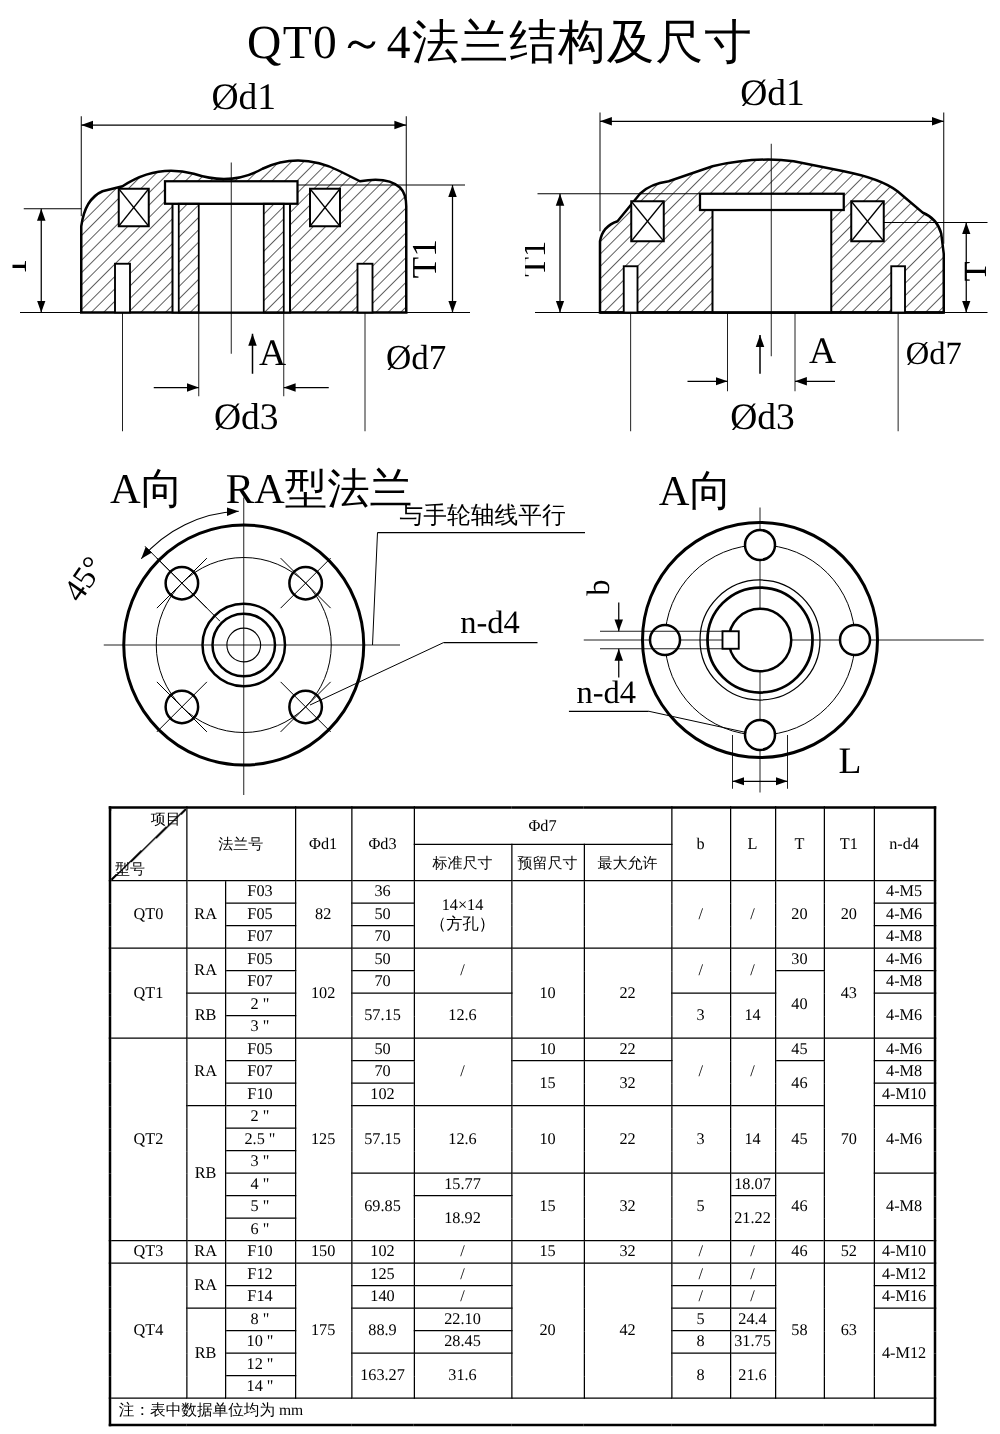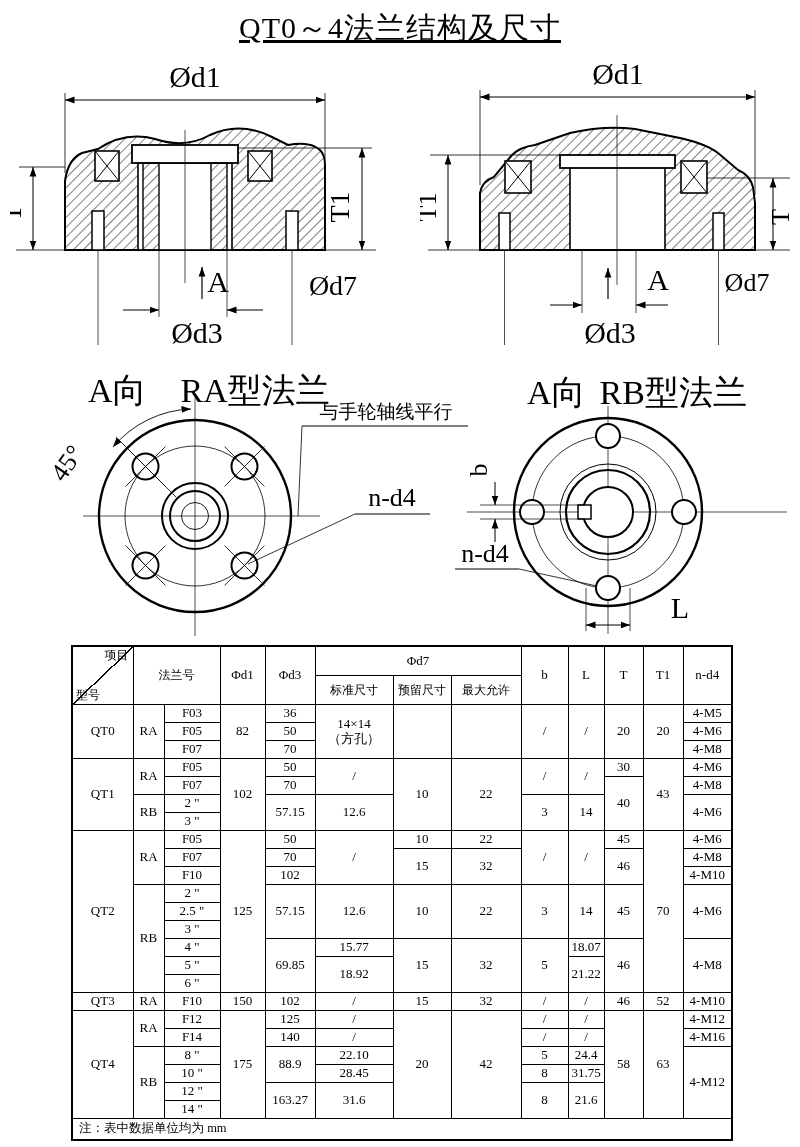--- a/index.html
+++ b/index.html
@@ -1,31 +1,31 @@
 <!DOCTYPE html>
 <html><head>
 <meta charset="utf-8">
 <style>
   html,body{margin:0;padding:0;background:#fff;}
   .sheet{position:relative;width:800px;height:1147px;background:#fff;overflow:hidden;
          font-family:"Liberation Serif","DejaVu Serif",serif;color:#000;}
   .page-title{position:absolute;top:8px;left:0;width:100%;text-align:center;
-              font-size:30px;letter-spacing:1px;text-decoration:underline;}
+              font-size:38px;letter-spacing:1px;}
   svg{position:absolute;}
   svg text{font-family:"Liberation Serif","DejaVu Serif",serif;fill:#000;}
   .view-heading{position:absolute;display:flex;font-size:34px;}
   .vh-ra{left:88px;top:368px;gap:34px;}
   .vh-rb{left:527px;top:370px;gap:14px;}
 
   
   .dim-table{position:absolute;left:71px;top:645px;border-collapse:collapse;table-layout:fixed;
              width:660px;font-size:13px;}
   .dim-table td,.dim-table th{border:1px solid #000;text-align:center;vertical-align:middle;
              font-weight:normal;padding:0 1px;height:17px;line-height:1.08;overflow:hidden;}
-  .dim-table{border:2px solid #000;}
+  .dim-table{border:2px solid #000;margin-left:16px;}
   .dim-table thead th{height:28px;font-size:13px;}
   .dim-table thead .cn{font-size:12px;}
   .dim-table tr.grp td{border-top:1.6px solid #000;}
   .dim-table tfoot td{height:20px;text-align:left;font-size:12.5px;padding-left:6px;}
   .corner{position:relative;
     background:linear-gradient(to bottom right,transparent calc(50% - .7px),#000 calc(50% - .7px),#000 calc(50% + .7px),transparent calc(50% + .7px));}
   .corner .c-top{position:absolute;top:2px;right:4px;font-size:12px;}
   .corner .c-bot{position:absolute;bottom:2px;left:3px;font-size:12px;}
 </style>
 </head>
@@ -150,21 +150,20 @@
     <line x1="248" y1="250" x2="216" y2="250" stroke="#000" stroke-width="1" marker-end="url(#m2)"></line>
     <text x="190" y="288" font-size="30" text-anchor="middle">Ød3</text>
   </svg>
 
   <div class="view-heading vh-ra">
     <span>A向</span>
     <span>RA型法兰</span>
   </div>
   <div class="view-heading vh-rb">
     <span>A向</span>
-    <span>RB型法兰</span>
   </div>
 
   <svg style="left:30px;top:388px;" width="440" height="252" viewBox="0 0 440 252">
     <defs>
       <marker id="m3" markerWidth="11" markerHeight="8" refX="9.5" refY="4" orient="auto-start-reverse" markerUnits="userSpaceOnUse">
         <path d="M0,0.6 L9.5,4 L0,7.4 Z" fill="#000"></path>
       </marker>
     </defs>
     <circle cx="165" cy="128" r="96" fill="none" stroke="#000" stroke-width="2.4"></circle>
     <circle cx="165" cy="128" r="70" fill="none" stroke="#000" stroke-width="0.8"></circle>

